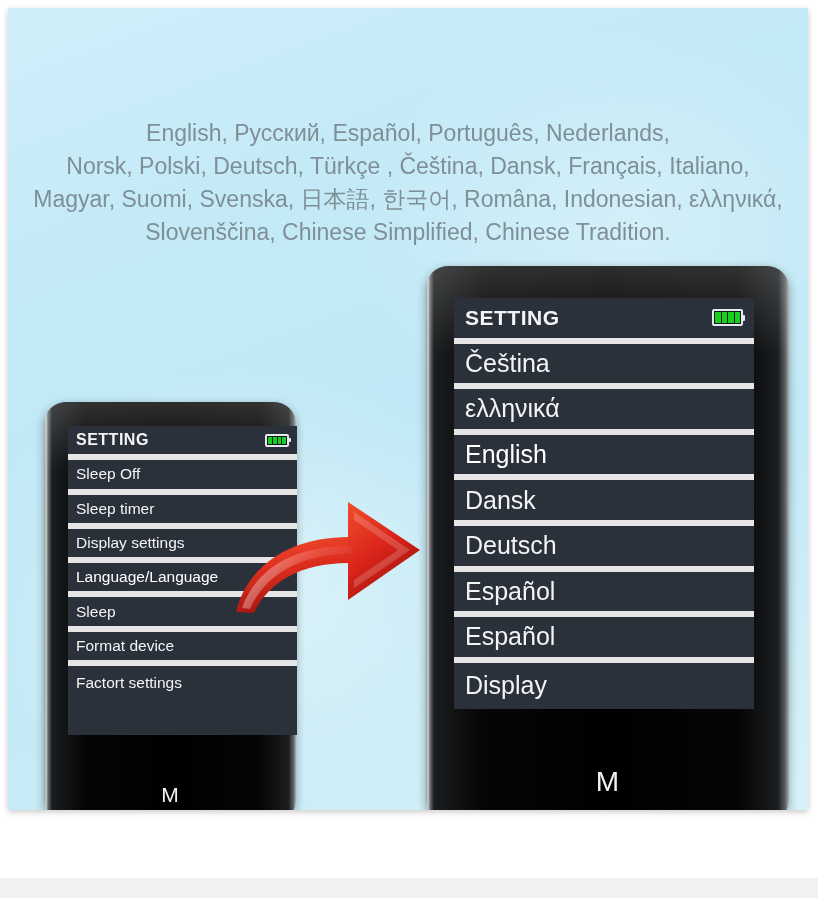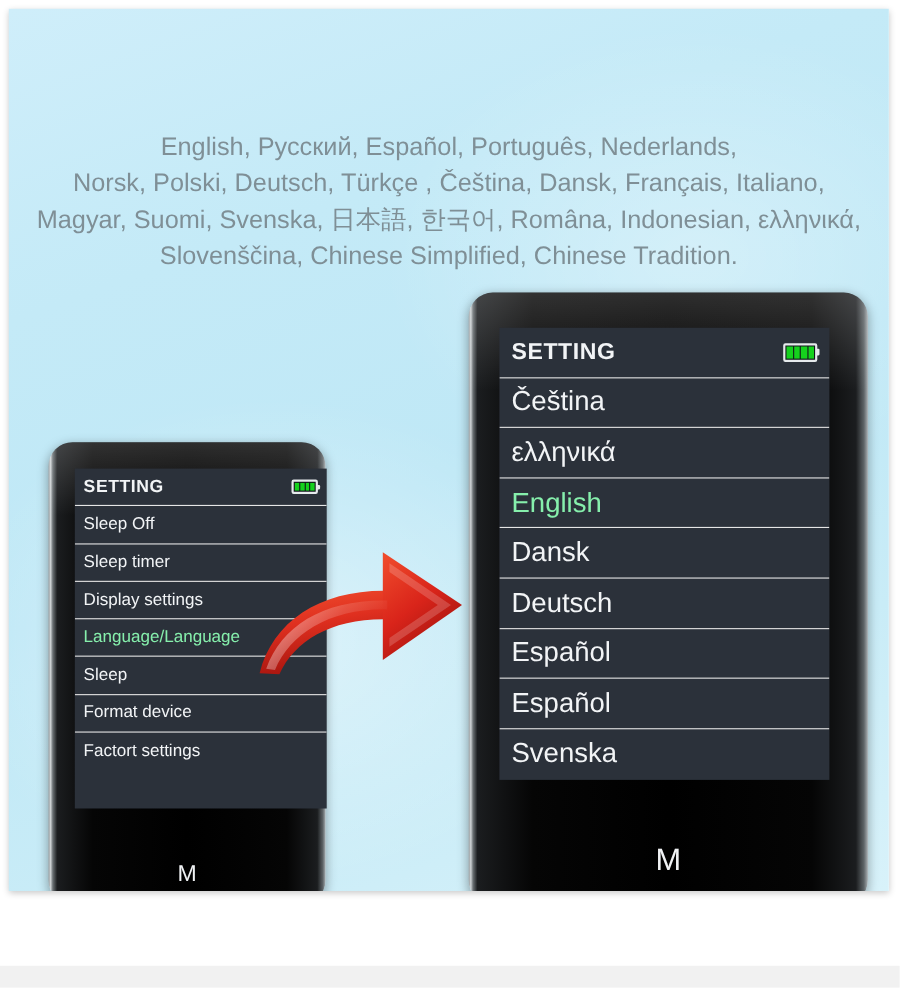--- a/index.html
+++ b/index.html
@@ -83,31 +83,31 @@
   .lcd{
     position:absolute;
     background:#2b313a;
     overflow:hidden;
   }
   .lcd-row{
     position:relative;
     box-sizing:border-box;
     display:flex;
     align-items:center;
-    border-bottom:1px solid #e5e5e5;
+    border-bottom:6px solid #e5e5e5;
     color:#f2f4f6;
     white-space:nowrap;
   }
   .lcd-row:last-child{ border-bottom:none; }
   .lcd-row.header{
     justify-content:space-between;
     font-weight:700;
     letter-spacing:0.5px;
   }
-  .lcd-row.selected{ color:#86efac;text-align:right; }
+  .lcd-row.selected{ color:#ffffff;text-align:right; }
 
   
   .battery{
     position:relative;
     display:inline-block;
     box-sizing:border-box;
     border:2px solid #e6eaec;
     border-radius:2px;
     background:#11151a;
     padding:1px;
@@ -246,21 +246,21 @@
       <div class="lcd-row">
           <span>Deutsch</span>
         </div>
       <div class="lcd-row">
           <span>Español</span>
         </div>
       <div class="lcd-row">
           <span>Español</span>
         </div>
       <div class="lcd-row">
-          <span>Svenska</span>
+          <span>Display</span>
         </div>
     </div>
 
     <div class="m-key">M</div>
   </div>
 
   <svg id="arrow" viewBox="0 0 196 124">
     <defs>
       <linearGradient id="agTop" x1="0" y1="0" x2="0.25" y2="1">
         <stop offset="0" stop-color="#f2502f"></stop>

